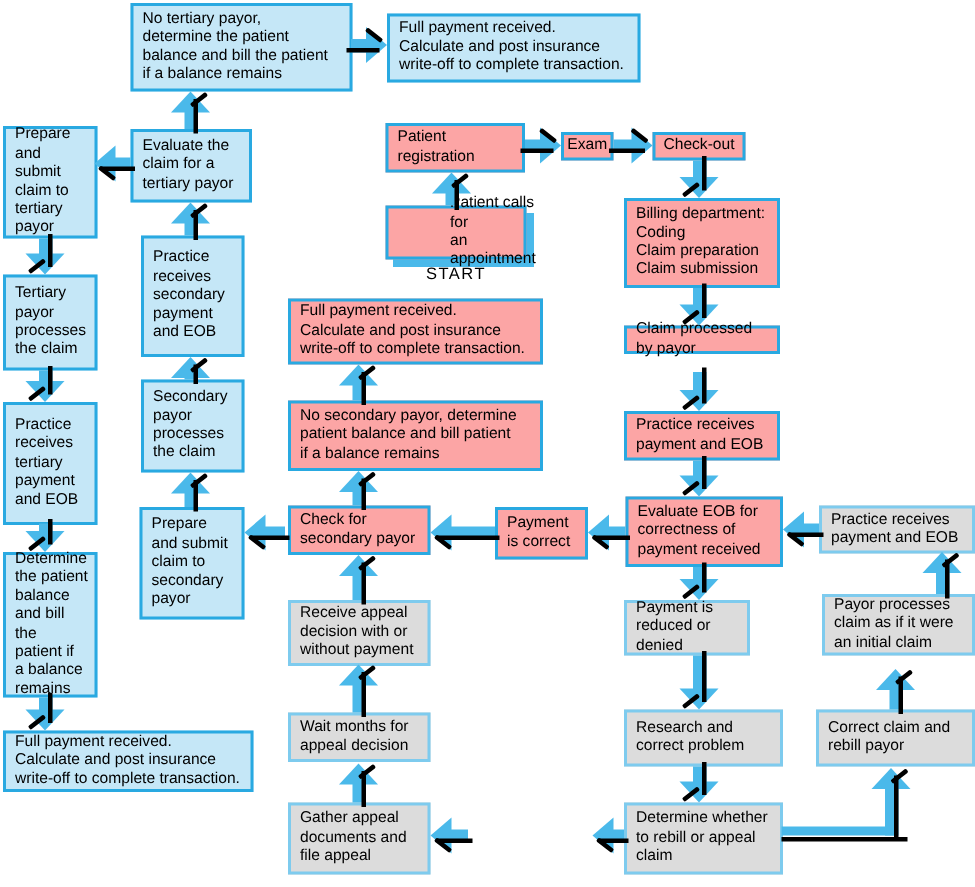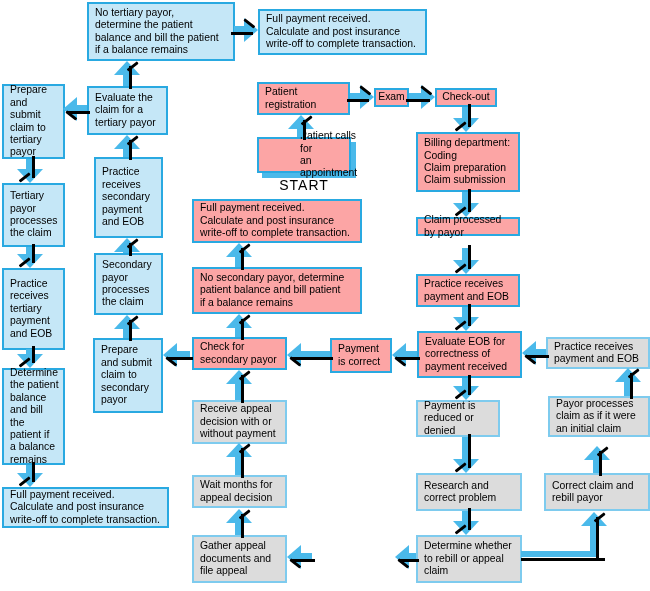--- a/index.html
+++ b/index.html
@@ -12,21 +12,21 @@
     background:#c5e7f7; border:2px solid #29a9e1; color:#000;
     font-size:10.4px; line-height:12.4px;
     display:flex; align-items:center; white-space:pre-line;
     padding:2px 4px 2px 6px;
   }
   .node.white { background:#fca5a5; }
   .node.gray  { background:#dcdcdc; border:2.5px solid #7ecbee; }
   .node.small { justify-content:center; padding:1px; white-space:nowrap; }
   .node.shadow { box-shadow:5px 5px 0 0 #4ab9ea;padding-left:41px; }
   .flabel {
-    position:absolute; font-size:14px; letter-spacing:1px; color:#000;
+    position:absolute; font-size:11px; letter-spacing:1px; color:#000;
     text-align:center;
   }
   
   .ar { position:absolute; }
   .ar i { position:absolute; display:block; }
   .ar .st { background:#4ab9ea; }
   .ar .ln { background:#000; }
   .ar .tk { background:#000; height:2.6px; border-radius:1px; }
   .ar .hd { width:0; height:0; border:0 solid transparent; }
 

